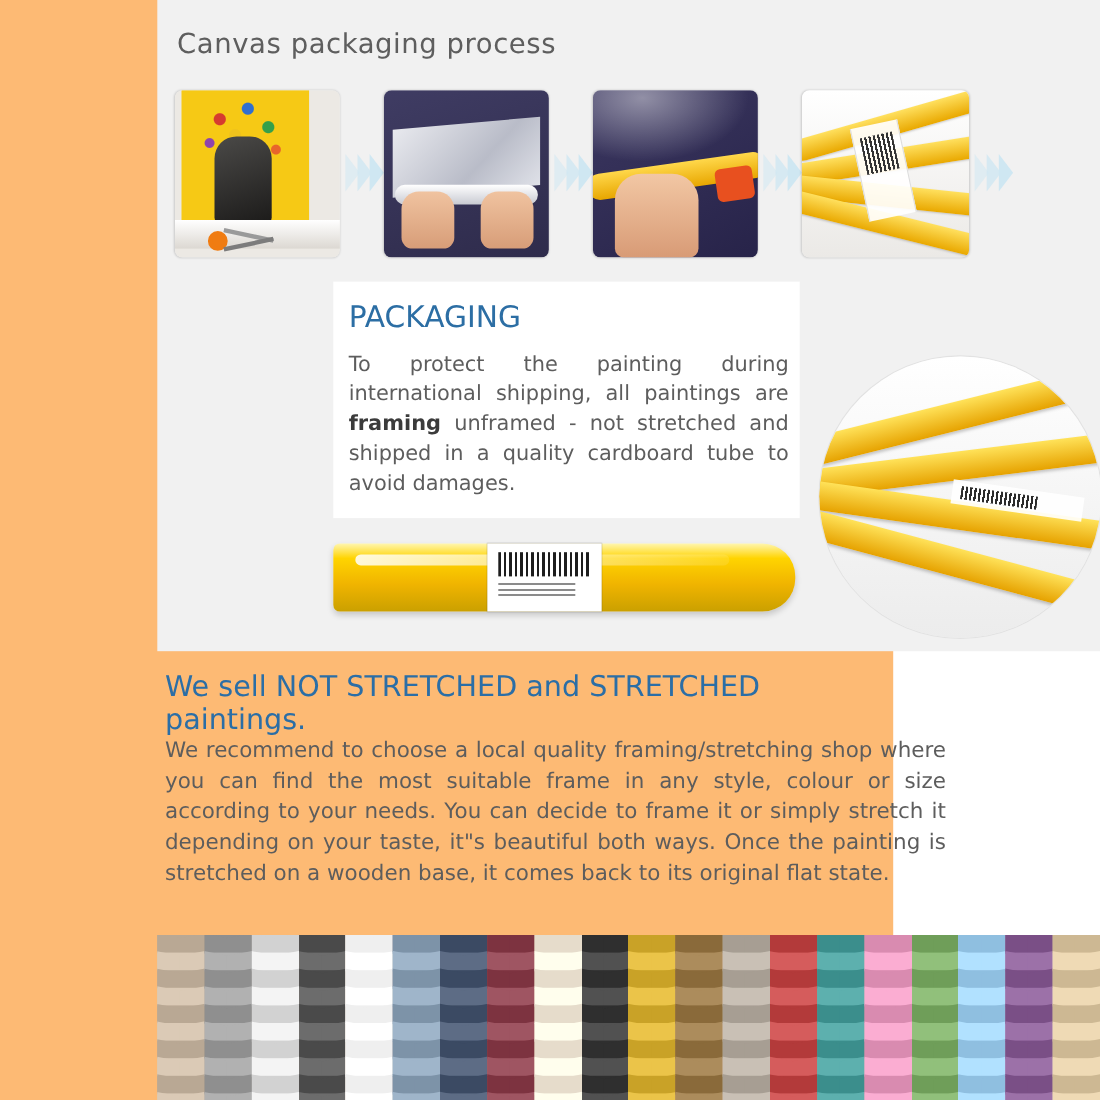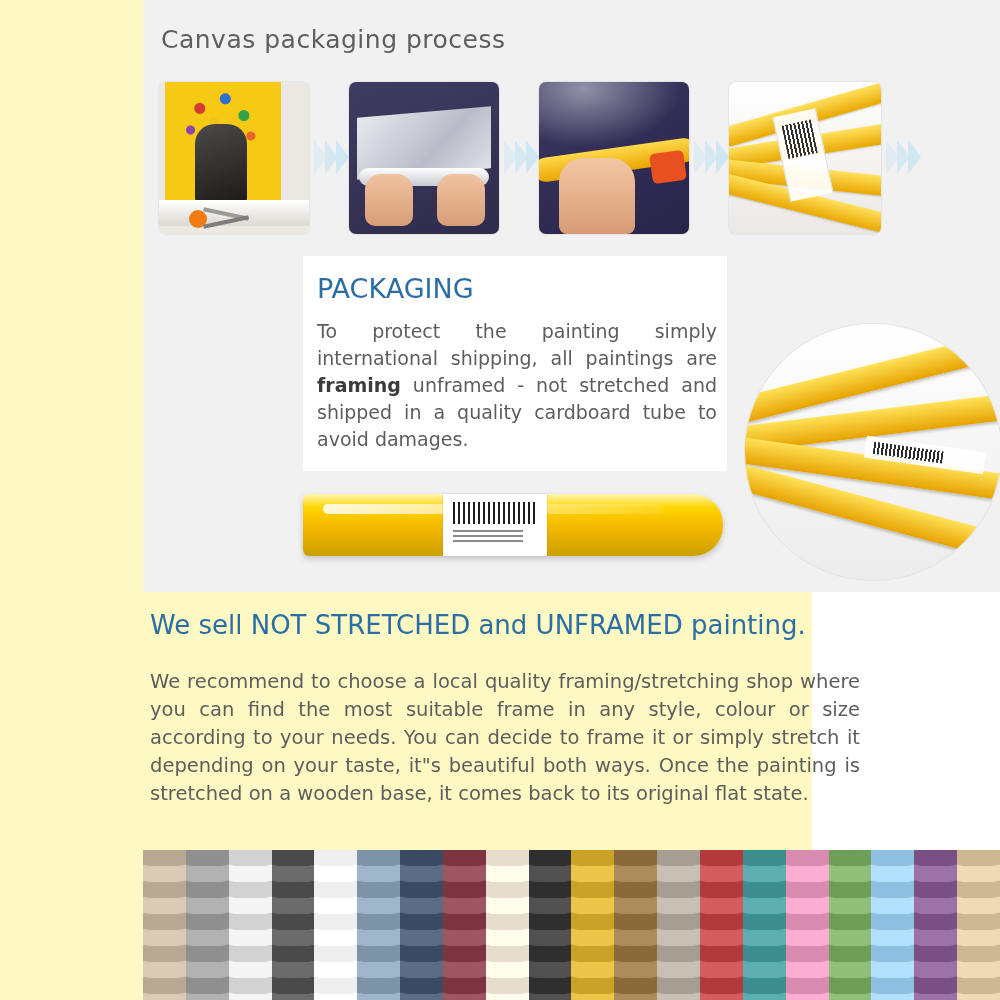--- a/index.html
+++ b/index.html
@@ -10,21 +10,21 @@
     width: 1000px;
     height: 1000px;
     background: #ffffff;
     font-family: "Liberation Sans", sans-serif;
     overflow: hidden;
   }
   .page {
     position: relative;
     width: 812px;
     height: 1000px;
-    background: #fef9c3;
+    background: #fdba74;
     text-decoration: underline;
   }
 
   
   .banner {
     position: absolute;
     left: 143px;
     top: 0;
     width: 857px;
     height: 592px;
@@ -416,26 +416,26 @@
     </div>
 
     <div class="tube-photo">
       <div class="tube"></div>
       <div class="gloss"></div>
       <div class="lbl"></div>
     </div>
 
     <div class="pack-card">
       <div class="pack-title">PACKAGING</div>
-      <div class="pack-body"><span>To protect the painting simply international shipping, all paintings are </span><b>framing</b><span> unframed - not stretched and shipped in a quality cardboard tube to avoid damages.</span></div>
+      <div class="pack-body"><span>To protect the painting during international shipping, all paintings are </span><b>framing</b><span> unframed - not stretched and shipped in a quality cardboard tube to avoid damages.</span></div>
     </div>
 
   </div>
 
-  <div class="sell-heading">We sell NOT STRETCHED and  UNFRAMED painting.</div>
+  <div class="sell-heading">We sell NOT STRETCHED and  STRETCHED paintings.</div>
 
   <div class="recommend">We recommend to choose a local quality framing/stretching shop where you can find the most suitable frame in any style, colour or size according to your needs. You can decide to frame it or simply stretch it depending on your taste, it"s beautiful both ways. Once the painting is stretched on a wooden base, it comes back to its original flat state.</div>
 
   <div class="frames">
       <div class="frame-col">
         <div class="chev" style="top: 0px; background: rgb(185, 168, 148);"></div>
         <div class="chev" style="top: 16px; background: rgb(219, 202, 182);"></div>
         <div class="chev" style="top: 32px; background: rgb(185, 168, 148);"></div>
         <div class="chev" style="top: 48px; background: rgb(219, 202, 182);"></div>
         <div class="chev" style="top: 64px; background: rgb(185, 168, 148);"></div>

